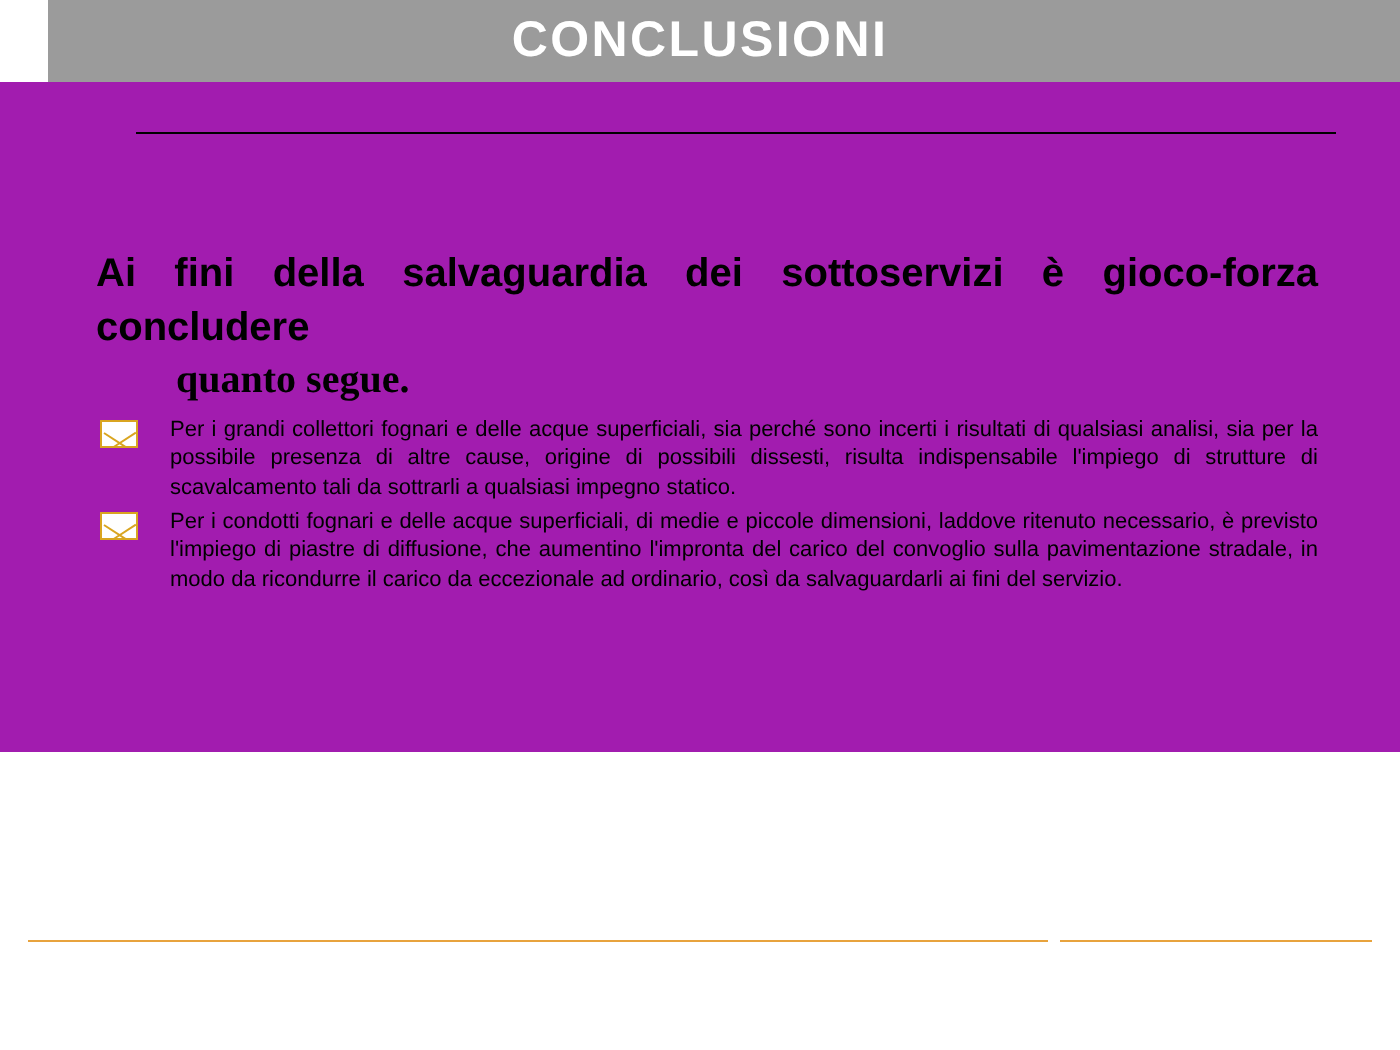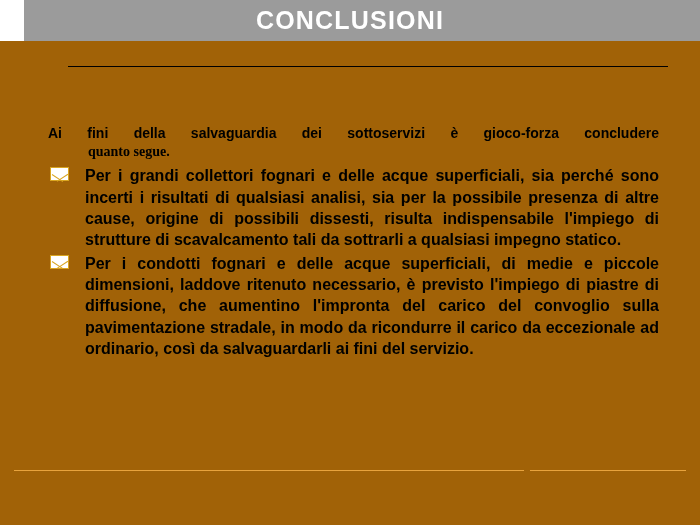--- a/index.html
+++ b/index.html
@@ -9,22 +9,22 @@
   body {
     width: 700px;
     height: 525px;
     background: #ffffff;
     font-family: "Liberation Sans", sans-serif;
     overflow: hidden;
   }
   .slide {
     position: relative;
     width: 700px;
-    height: 525px;
-    background: #a16207;
+    height: 376px;
+    background: #a21caf;
     box-sizing: border-box;
   }
   
   .header-bar {
     position: absolute;
     left: 0;
     top: 0;
     width: 700px;
     height: 41px;
     background: #9b9b9b;
@@ -62,22 +62,22 @@
   .content {
     position: absolute;
     left: 46px;
     top: 124px;
     width: 615px;
   }
   .bullet-item {
     position: relative;
     padding-left: 39px;
     width: 574px;
-    font-size: 16px;
-    font-weight: bold;
+    font-size: 11px;
+    font-weight: normal;
     text-align: justify;
     line-height: 1.335;
     margin-bottom: 2px;
   }
   .env-icon {
     position: absolute;
     left: 4px;
     top: 2px;
     width: 19px;
     height: 14px;
@@ -104,21 +104,21 @@
     height: 1px;
     right: 0.7px;
     top: 5.6px;
     transform: rotate(-33deg);
     transform-origin: right center;
   }
   
   .intro-wrap {
     width: 611px;
     padding-left: 2px;
-    font-size: 14px;
+    font-size: 20px;
     font-weight: bold;
     text-align: justify;
     line-height: 1.33;
     margin-bottom: 4px;
   }
   .intro-wrap .line1 {
     display: block;
     text-align: justify;
     text-align-last: justify;
   }

